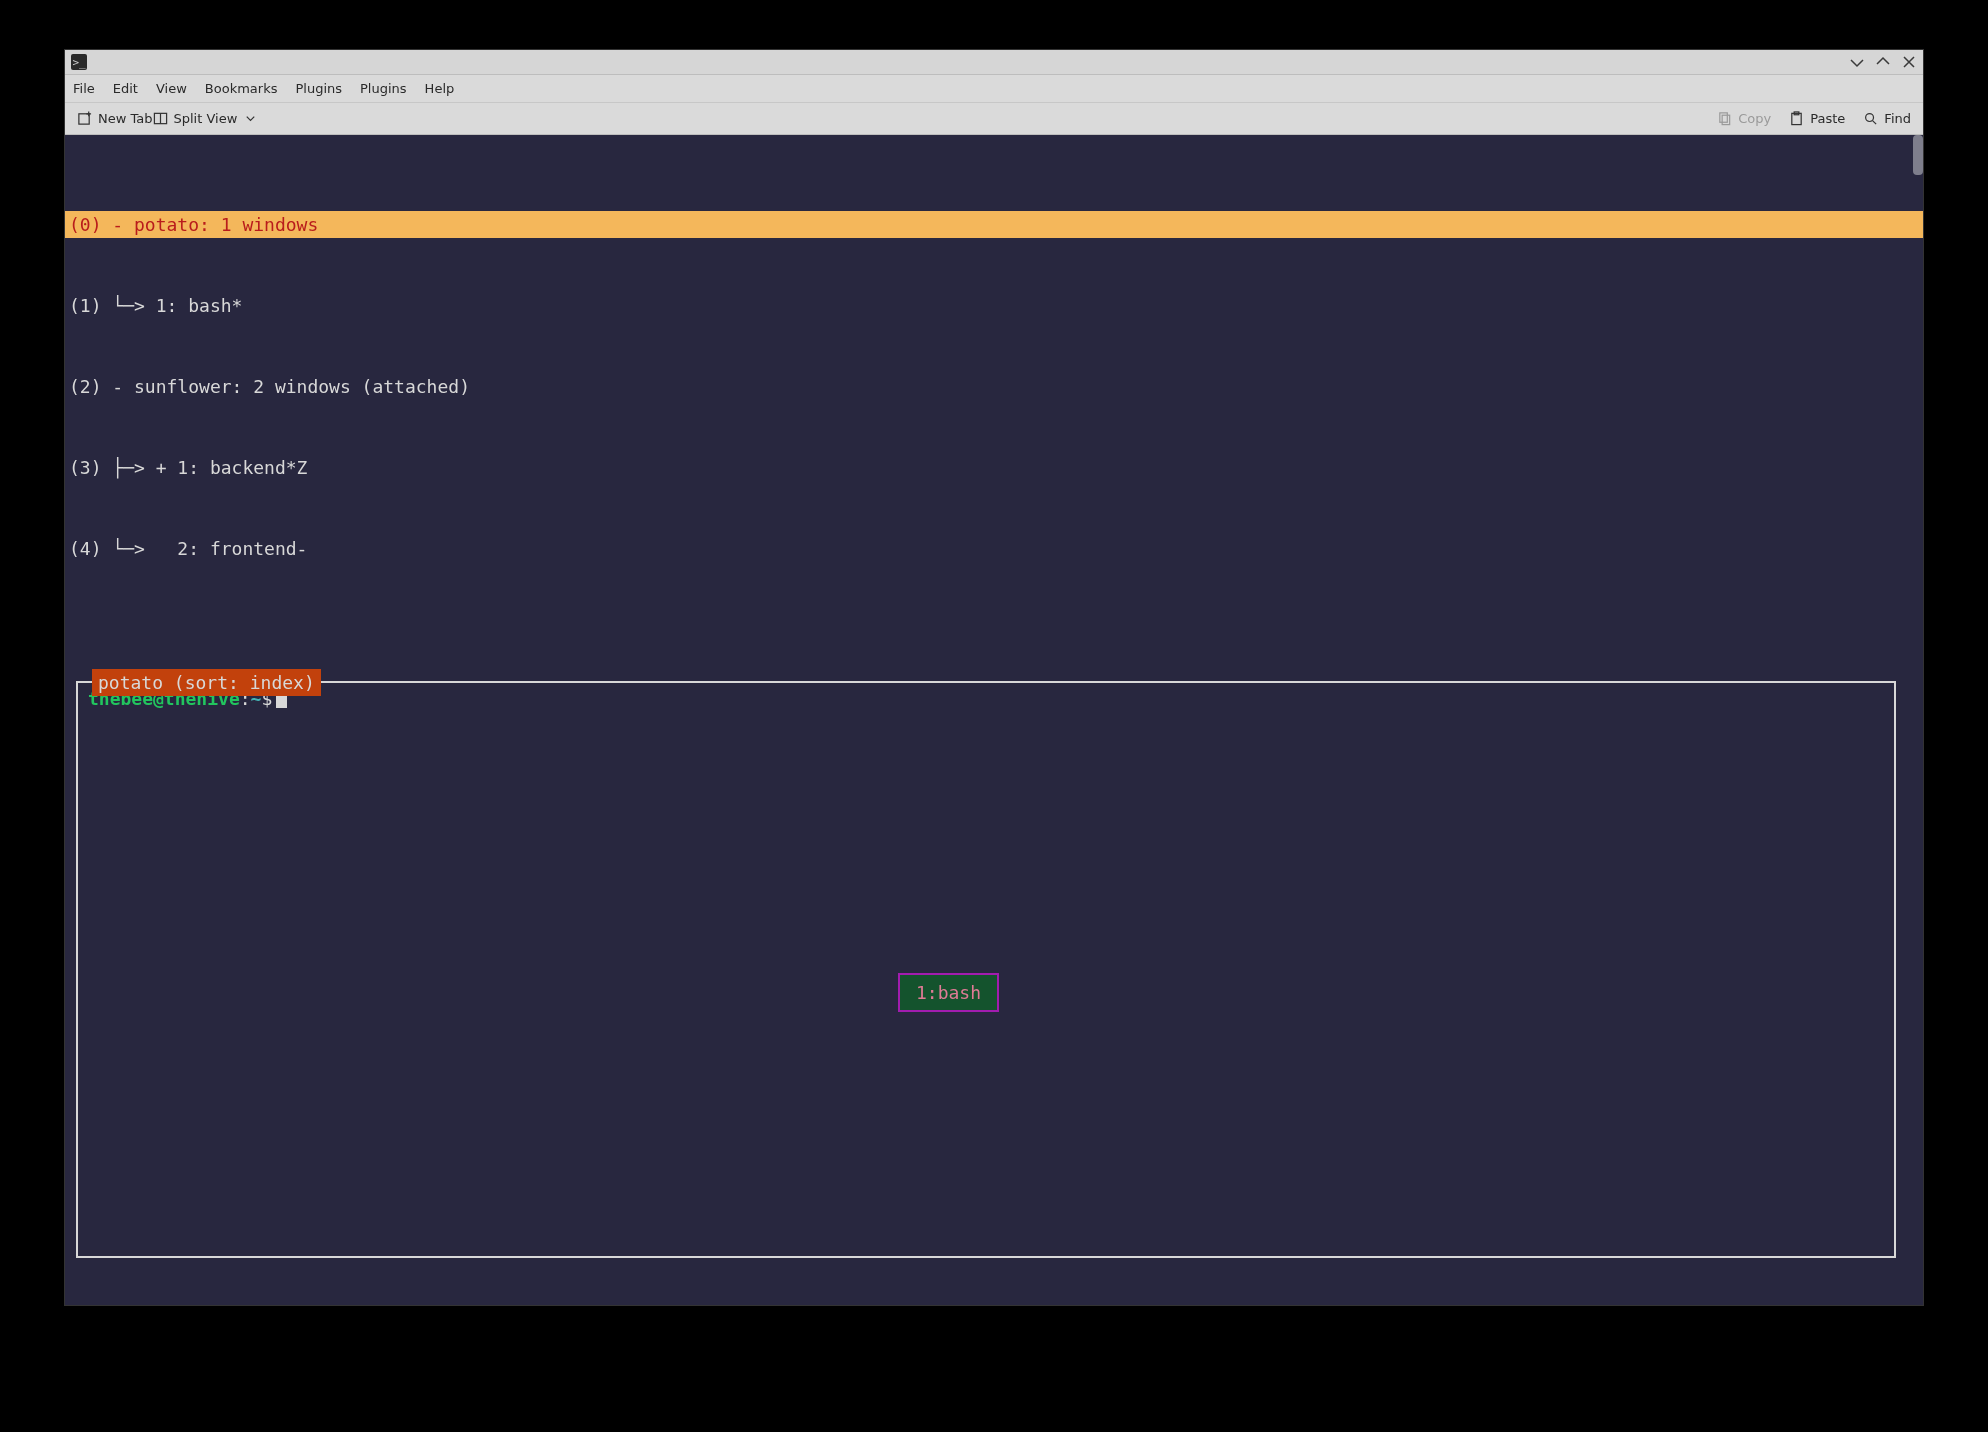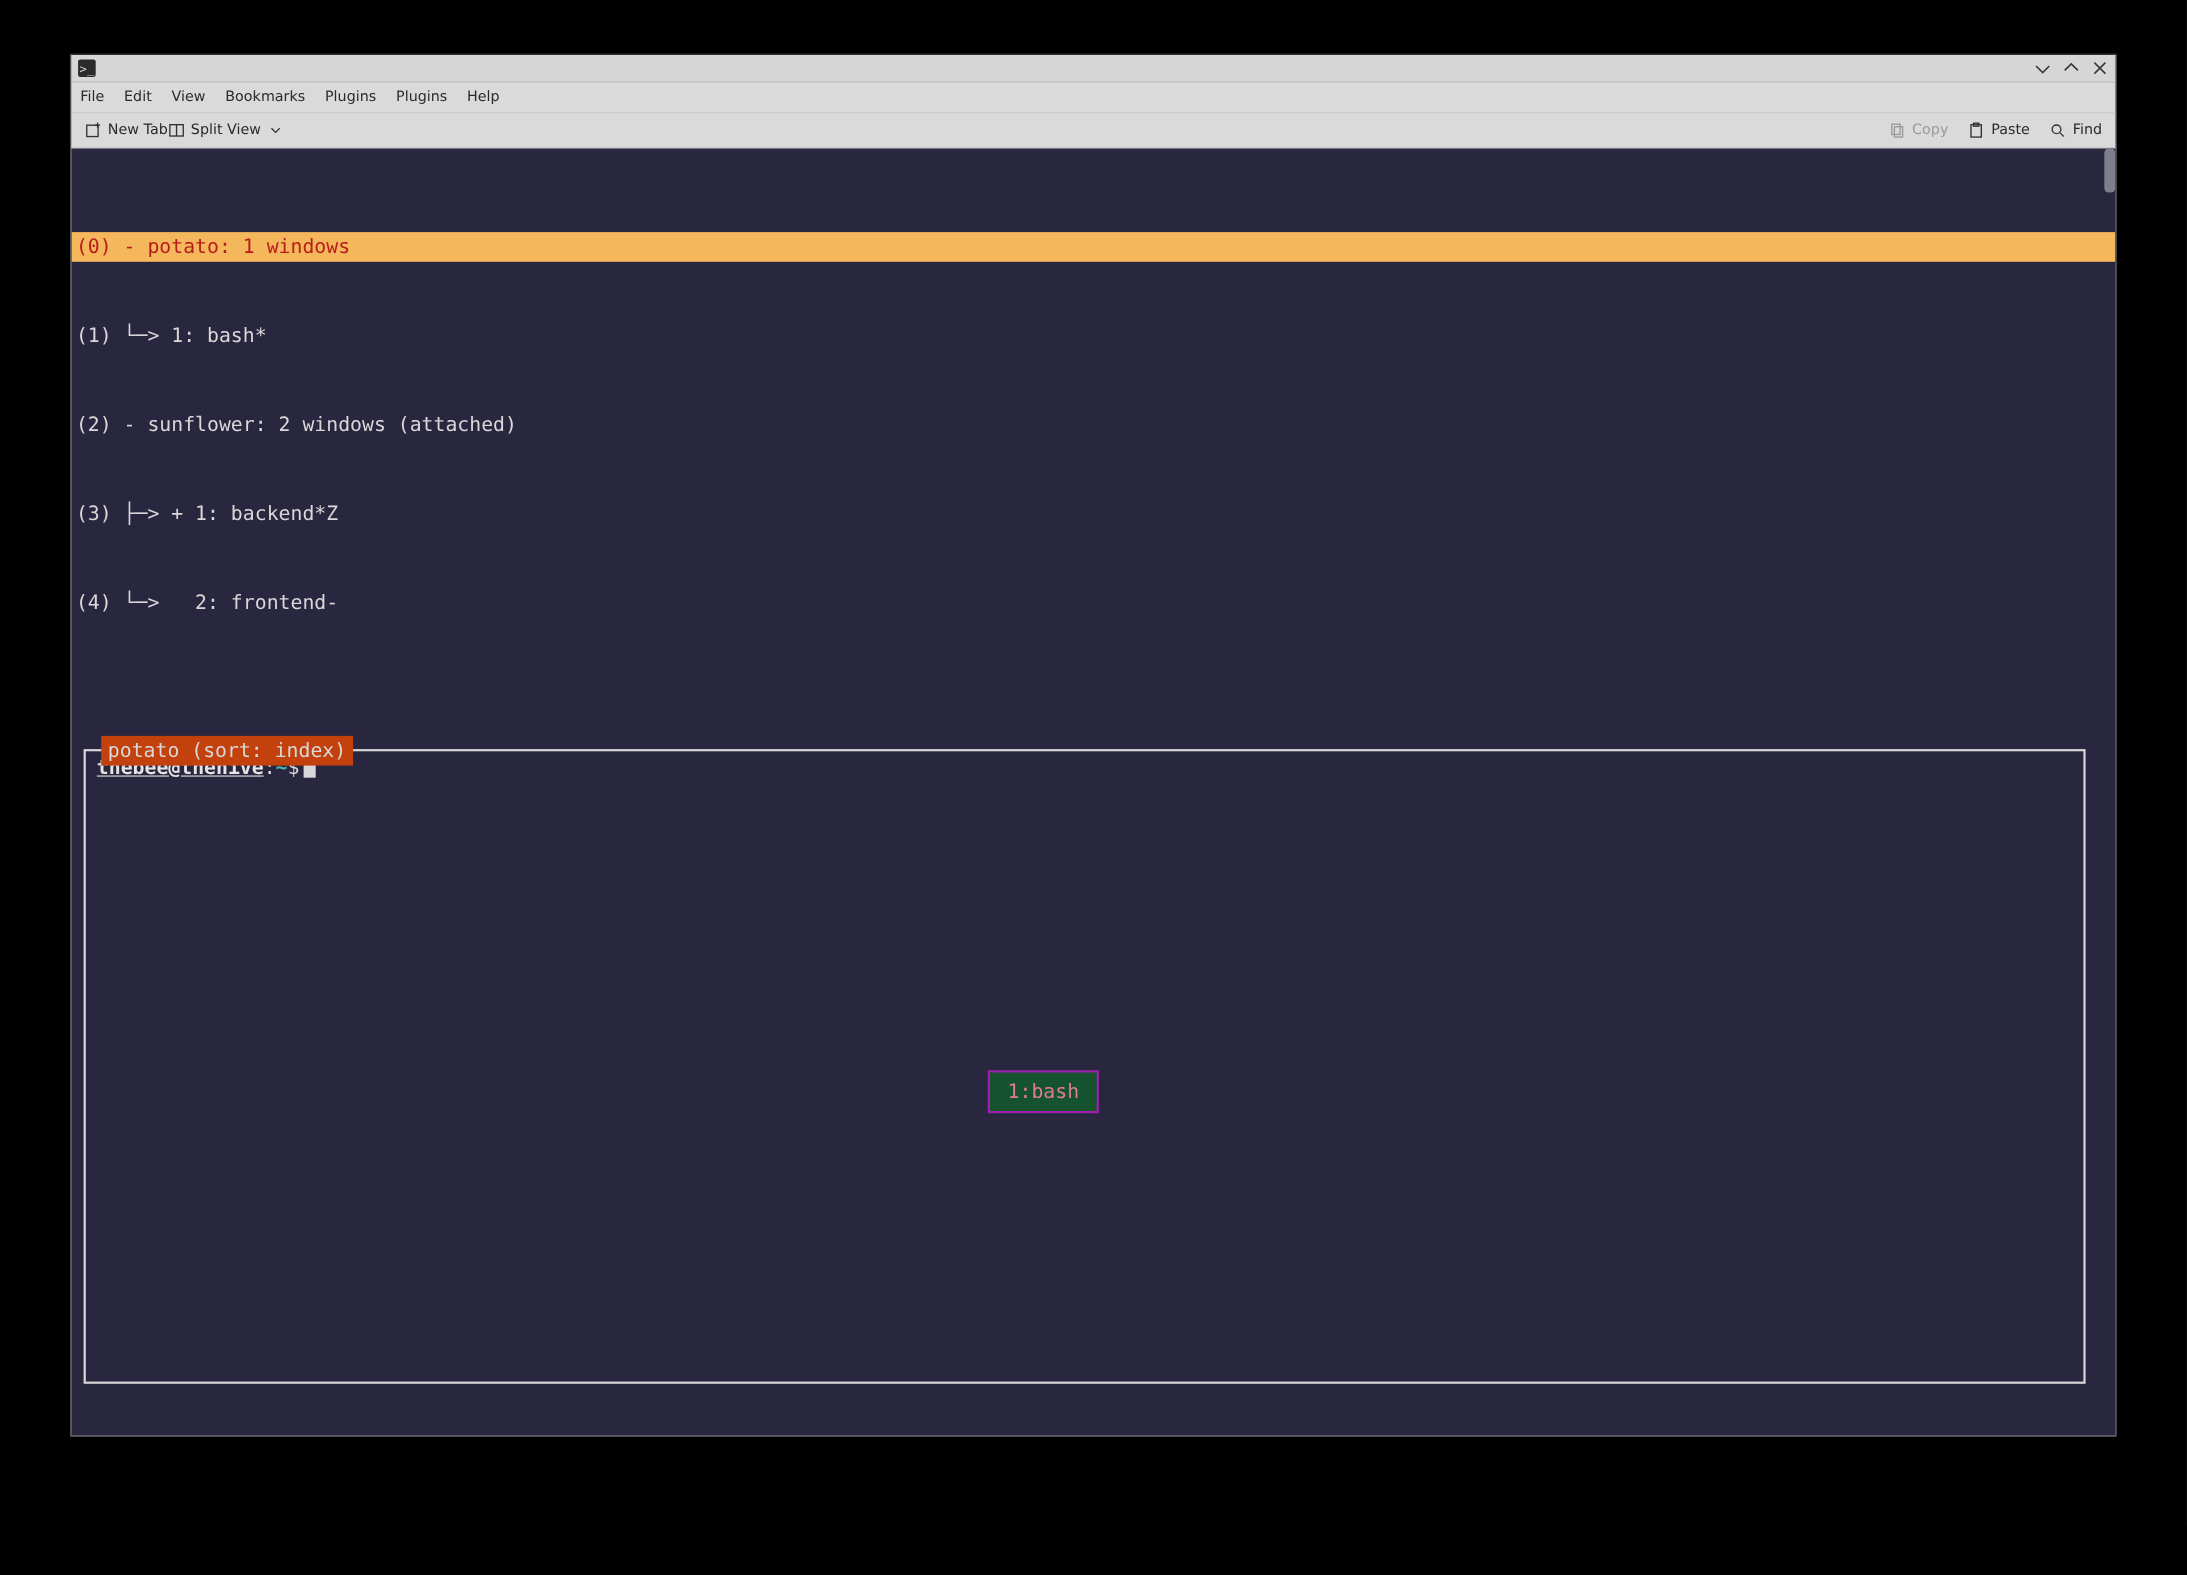--- a/index.html
+++ b/index.html
@@ -134,21 +134,21 @@
       position: absolute;
       top: -14px;
       left: 14px;
       background: #c2410c;
       padding: 0 6px;
       color: #d8d8d8;
     }
     .previewbox .boxbody {
       padding: 2px 10px;
     }
-    .prompt-user { color: #e5e5e5; font-weight: bold; text-decoration: underline; }
+    .prompt-user { color: #22c55e; font-weight: bold; }
     .prompt-sep { color: #d8d8d8; }
     .prompt-path { color: #44b4b4; font-weight: bold; }
     .cursor {
       display: inline-block;
       width: 11px; height: 20px;
       background: #d8d8d8;
       vertical-align: -3px;
       margin-left: 4px;
     }
     .winlabel {

